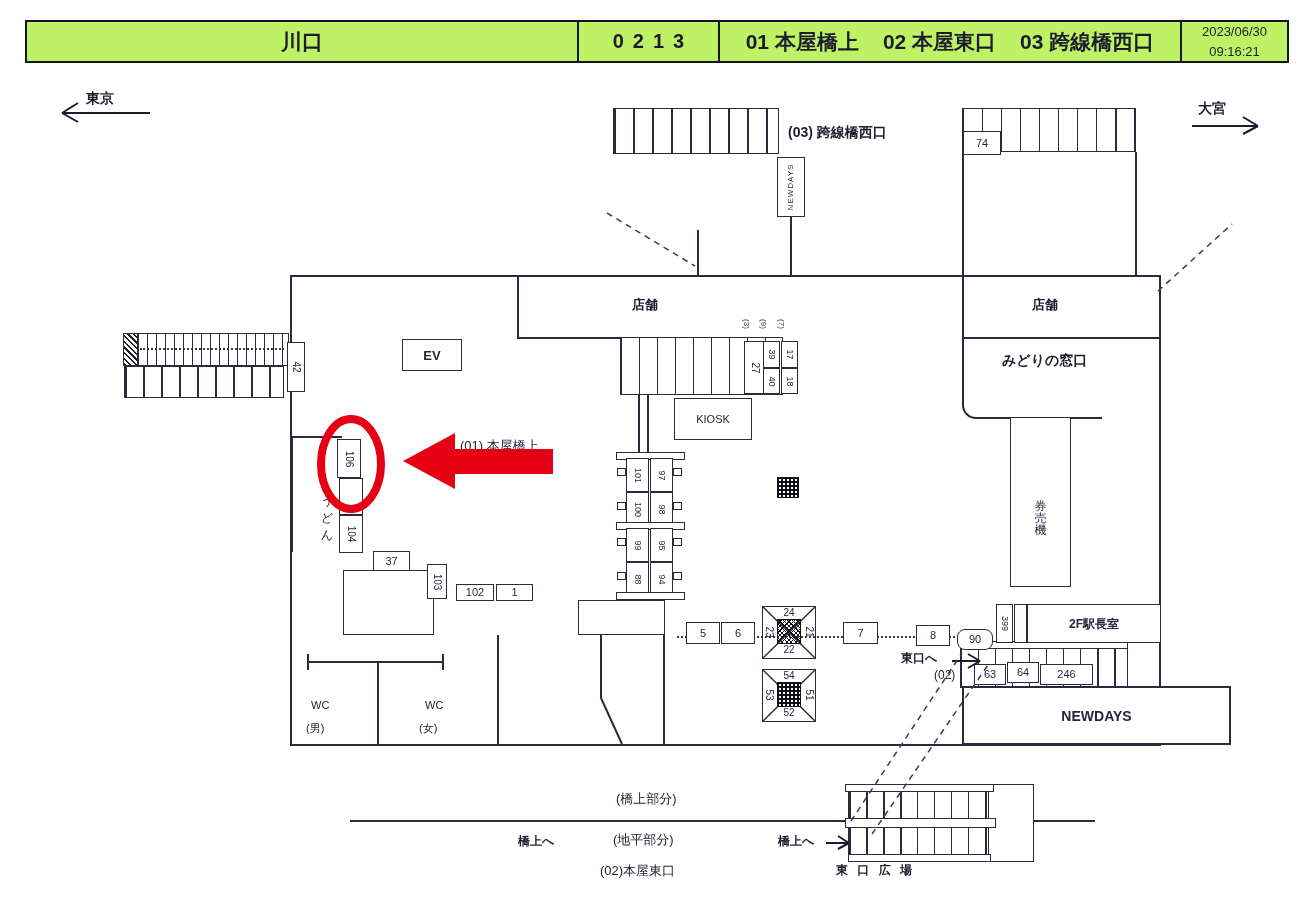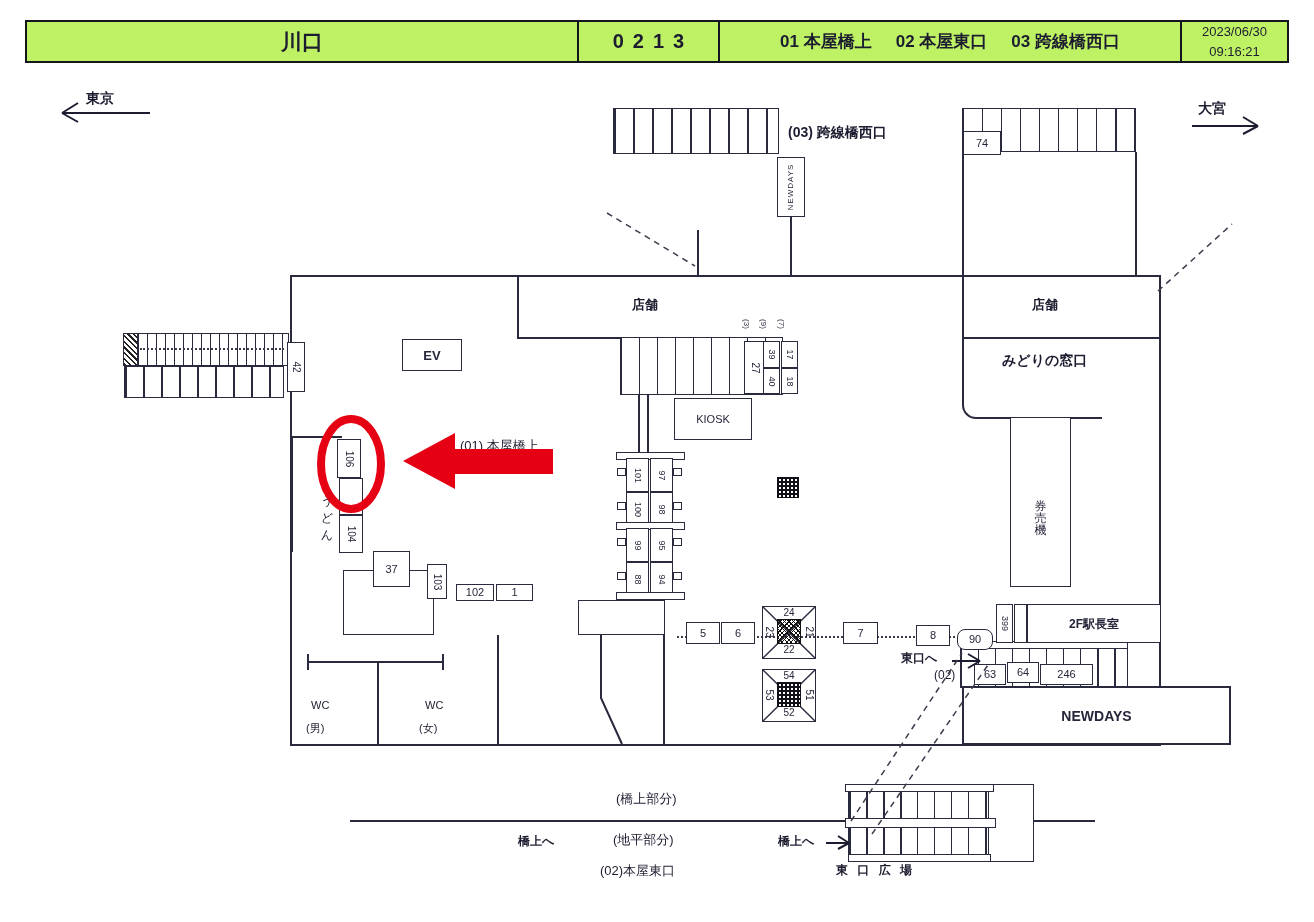--- a/index.html
+++ b/index.html
@@ -37,21 +37,21 @@
   svg{pointer-events:none;}
 </style>
 </head>
 <body>
 
 <div id="stage">
 
   <div id="hdr" class="a" style="left:25px;top:20px;width:1264px;height:43px;">
     <div class="cell" style="flex:0 0 550px;font-size:21px;font-weight:bold;">川口</div>
     <div class="cell" style="flex:0 0 130px;border-left:2px solid #15151f;border-right:2px solid #15151f;font-size:20px;font-weight:bold;letter-spacing:9px;padding-left:9px;">0213</div>
-    <div class="cell" style="flex:0 0 460px;font-size:17px;font-weight:bold;gap:24px;">
+    <div class="cell" style="flex:0 0 460px;font-size:21px;font-weight:bold;gap:24px;">
       <span>01 本屋橋上</span>
       <span>02 本屋東口</span>
       <span>03 跨線橋西口</span>
     </div>
     <div class="cell" style="flex:1;border-left:2px solid #15151f;font-size:13px;flex-direction:column;line-height:1.5;">
       <span>2023/06/30</span>
       <span>09:16:21</span>
     </div>
   </div>
 
@@ -127,21 +127,21 @@
   <div class="a bx rot" style="left:287px;top:342px;width:18px;height:50px;">
       <span>42</span>
     </div>
   <div class="a bx rot" style="left:337px;top:439px;width:24px;height:39px;">
       <span>106</span>
     </div>
   <div class="a bx" style="left:339px;top:478px;width:24px;height:37px;"></div>
   <div class="a bx rot" style="left:339px;top:515px;width:24px;height:38px;">
       <span>104</span>
     </div>
-  <div class="a bx" style="left:373px;top:551px;width:37px;height:36px;">37</div>
+  <div class="a bx" style="left:373px;top:551px;width:37px;height:20px;">37</div>
   <div class="a bx rot" style="left:427px;top:564px;width:20px;height:35px;">
       <span>103</span>
     </div>
   <div class="a bx" style="left:456px;top:584px;width:38px;height:17px;">102</div>
   <div class="a bx" style="left:496px;top:584px;width:37px;height:17px;">1</div>
   <div class="a bx rot" style="left:744px;top:341px;width:21px;height:53px;">
       <span>27</span>
     </div>
   <div class="a bx rot" style="left:763px;top:341px;width:17px;height:27px;">
       <span style="font-size:9px;">39</span>

